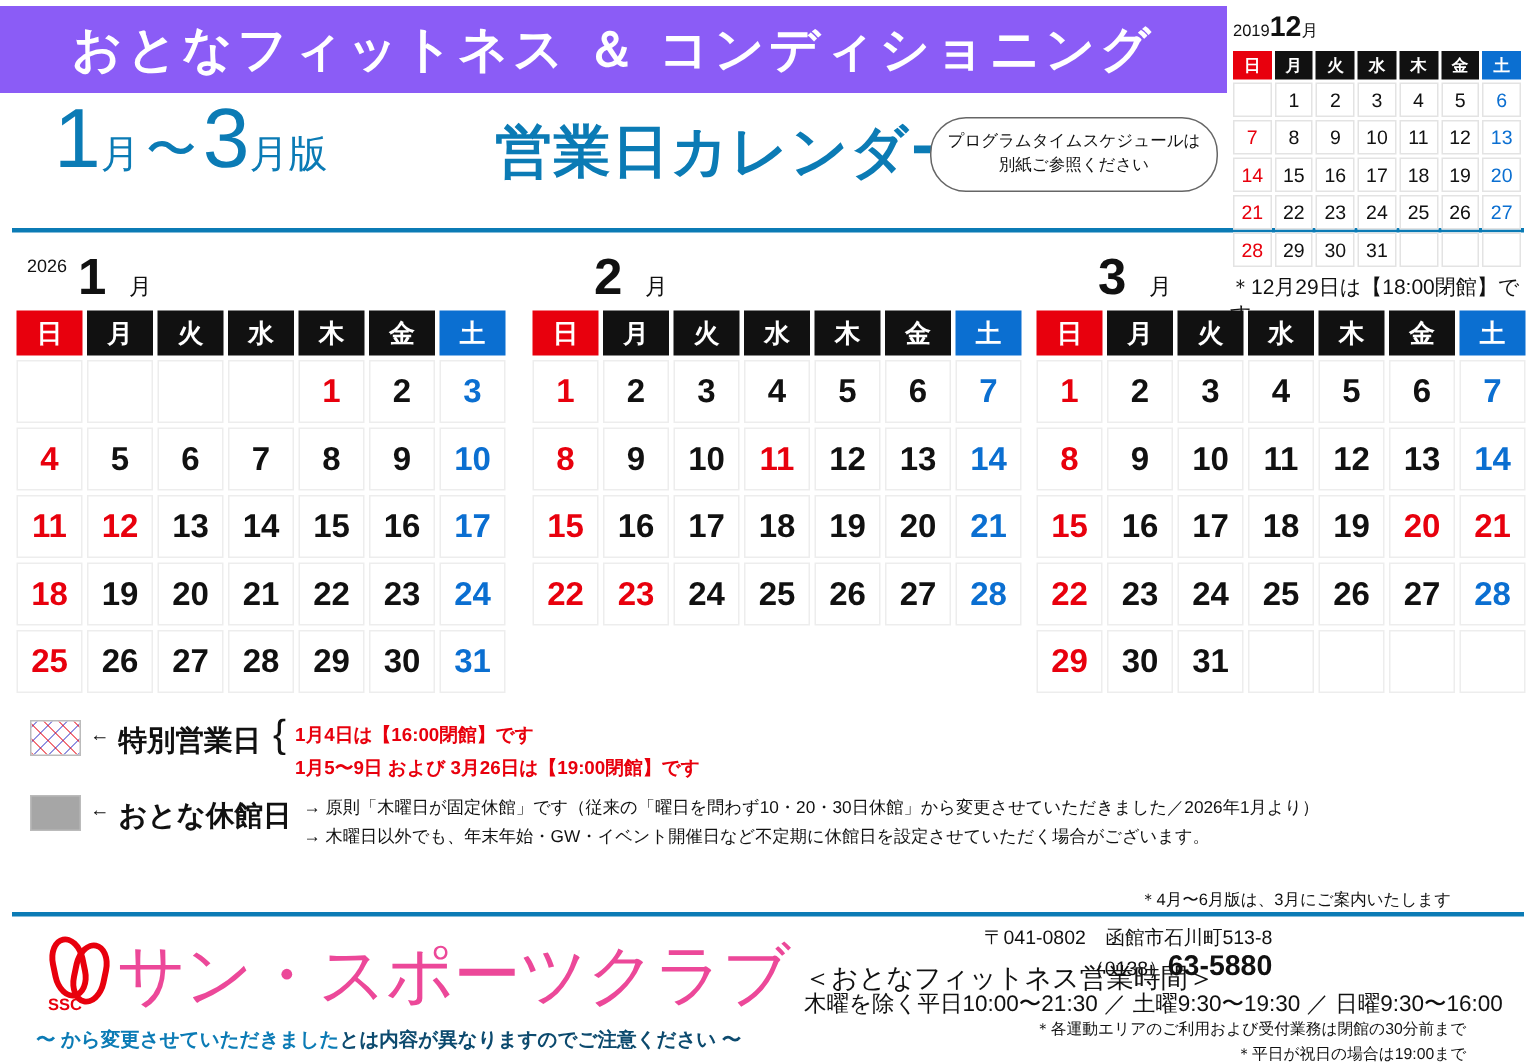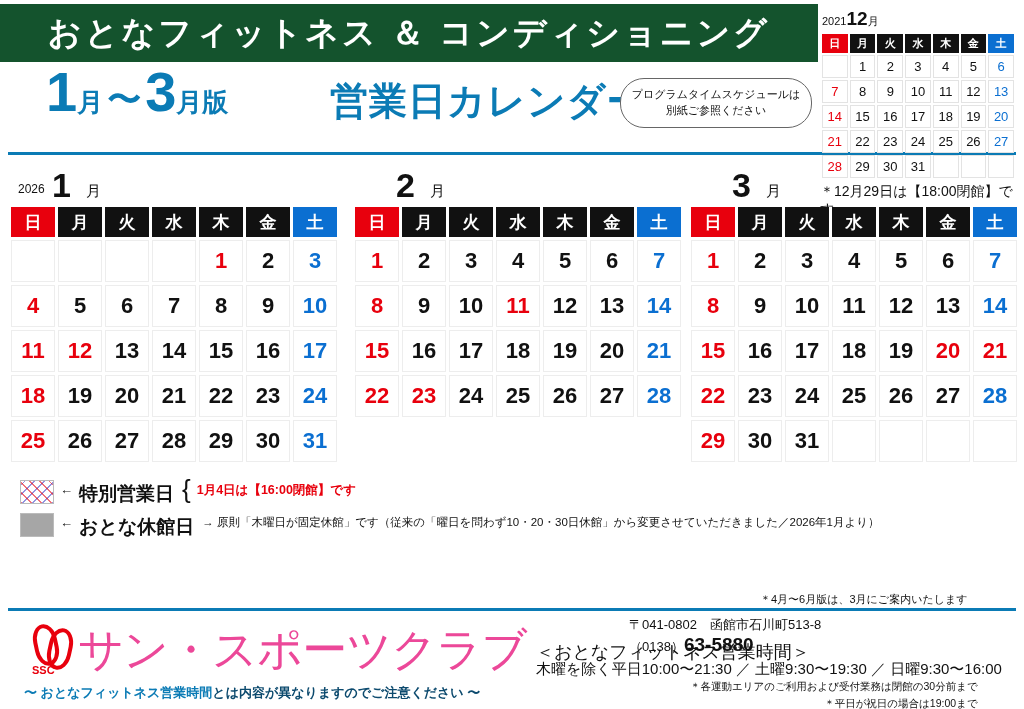--- a/index.html
+++ b/index.html
@@ -7,30 +7,30 @@
     width:1024px;height:709px;
     background:#ffffff;
     font-family:"Liberation Sans","DejaVu Sans",sans-serif;
     position:relative;
     overflow:hidden;
     color:#111;
   }
   
   .header-band{
     position:absolute;left:0;top:4px;width:818px;height:58px;
-    background:#14532d;
+    background:#8b5cf6;
     display:flex;align-items:center;justify-content:center;
   }
   .header-band .title{
     color:#ffffff;font-size:33px;font-weight:bold;letter-spacing:3px;
     white-space:nowrap;
   }
   .big-month{
-    position:absolute;left:46px;top:64px;
-    font-size:56px;font-weight:bold;color:#0b7bb5;
+    position:absolute;left:36px;top:64px;
+    font-size:56px;font-weight:normal;color:#0b7bb5;
     line-height:1;
   }
   .big-month .small{font-size:26px;}
   .big-month .tilde{font-size:34px;margin:0 4px;}
   .biz-title{
     position:absolute;left:330px;top:76px;
     font-size:38px;font-weight:bold;color:#0b7bb5;letter-spacing:1px;
   }
   .note-bubble{
     position:absolute;left:620px;top:78px;width:190px;height:48px;
@@ -60,21 +60,21 @@
     width:24px;height:19px;text-align:center;vertical-align:middle;
     font-size:13px;background:#fff;border:1px solid #e3e3e3;
   }
   .dec-foot{font-size:14px;text-align:left;margin-top:3px;padding-right:2px;}
   
   .month{position:absolute;top:170px;}
   .m1{left:8px;}
   .m2{left:352px;}
   .m3{left:688px;}
   .m-head{height:34px;position:relative;}
-  .m-head .yr{position:absolute;left:10px;top:12px;font-size:12px;}
+  .m-head .yr{position:absolute;left:10px;top:0;font-size:12px;}
   .m-head .num{position:absolute;left:44px;top:-4px;font-size:34px;font-weight:bold;}
   .m-head .suffix{position:absolute;left:78px;top:12px;font-size:15px;}
   .m2 .m-head .num,.m3 .m-head .num{left:44px;}
   .m2 .m-head .suffix,.m3 .m-head .suffix{left:78px;}
   table.main{border-collapse:separate;border-spacing:3px;}
   table.main th{
     width:40px;height:28px;font-size:17px;font-weight:bold;color:#fff;background:#111;
     text-align:center;vertical-align:middle;
   }
   table.main th.sun{background:#e8000d;}
@@ -125,21 +125,21 @@
     border:4px solid #e8000d;
   }
   .logo .mark .b1{left:4px;top:0;transform:rotate(-12deg);}
   .logo .mark .b2{left:18px;top:4px;transform:rotate(12deg);}
   .logo .mark .ssc{
     position:absolute;left:2px;top:40px;font-size:11px;font-weight:bold;color:#e8000d;
   }
   .logo .ltext{font-size:45px;font-weight:normal;color:#ec4899;letter-spacing:-1px;}
   .jr-note{position:absolute;left:24px;top:684px;font-size:13px;font-weight:bold;color:#0b7bb5;}
   .jr-note .dark{color:#0c4a6e;}
-  .addr{position:absolute;left:629px;top:616px;font-size:13px;}
+  .addr{position:absolute;left:656px;top:616px;font-size:13px;text-align:right;}
   .addr .tel{font-size:13px;}
   .addr .telnum{font-size:19px;font-weight:bold;}
   .hours-title{position:absolute;left:536px;top:640px;font-size:18px;}
   .hours{position:absolute;left:536px;top:660px;font-size:15px;}
   .foot-notes{position:absolute;left:690px;top:678px;font-size:10.5px;line-height:1.6;text-align:right;}
 </style>
 </head>
 <body>
 
 <div class="header-band">
@@ -154,21 +154,21 @@
 
 <div class="note-bubble">
   <div>プログラムタイムスケジュールは</div>
   <div>別紙ご参照ください</div>
 </div>
 
 <div class="rule-line"></div>
 
 <div class="dec-wrap">
   <div class="dec-head">
-    <span class="yr">2021</span><span class="mo">12</span><span class="suffix">月</span>
+    <span class="yr">2019</span><span class="mo">12</span><span class="suffix">月</span>
   </div>
   <table class="cal dec">
     <thead>
         <tr id="dec-head-row">
           <th class="sun">日</th>
           <th>月</th>
           <th>火</th>
           <th>水</th>
           <th>木</th>
           <th>金</th>
@@ -422,46 +422,48 @@
 </div>
 
 <div class="legend">
   <div class="lg-row">
     <div class="sw special"></div>
     <div class="lg-arrow">←</div>
     <div class="lg-label">特別営業日</div>
     <div class="brace">{</div>
     <div class="lg-lines">
       <div class="red bold">1月4日は【16:00閉館】です</div>
+      <div class="red bold">1月5〜9日 および 3月26日は【19:00閉館】です</div>
     </div>
   </div>
   <div class="lg-row">
     <div class="sw closed"></div>
     <div class="lg-arrow">←</div>
     <div class="lg-label">おとな休館日</div>
     <div class="lg-sub">
       <div>→ 原則「木曜日が固定休館」です（従来の「曜日を問わず10・20・30日休館」から変更させていただきました／2026年1月より）</div>
+      <div>→ 木曜日以外でも、年末年始・GW・イベント開催日など不定期に休館日を設定させていただく場合がございます。</div>
     </div>
   </div>
 </div>
 <div class="note-right">＊4月〜6月版は、3月にご案内いたします</div>
 
 <div class="foot-rule"></div>
 
 <div class="logo">
   <div class="mark">
     <div class="b1"></div>
       <div class="b2"></div>
     <div class="ssc">SSC</div>
   </div>
   <div class="ltext">サン・スポーツクラブ</div>
 </div>
 
 <div class="jr-note">
-  <span>〜 おとなフィットネス営業時間</span><span class="dark">とは内容が異なりますのでご注意ください 〜</span>
+  <span>〜 から変更させていただきました</span><span class="dark">とは内容が異なりますのでご注意ください 〜</span>
 </div>
 
 <div class="addr">
   <div>〒041-0802　函館市石川町513-8</div>
   <div class="tel">
     <span>（0138）</span><span class="telnum">63-5880</span>
   </div>
 </div>
 
 <div class="hours-title">＜おとなフィットネス営業時間＞</div>

